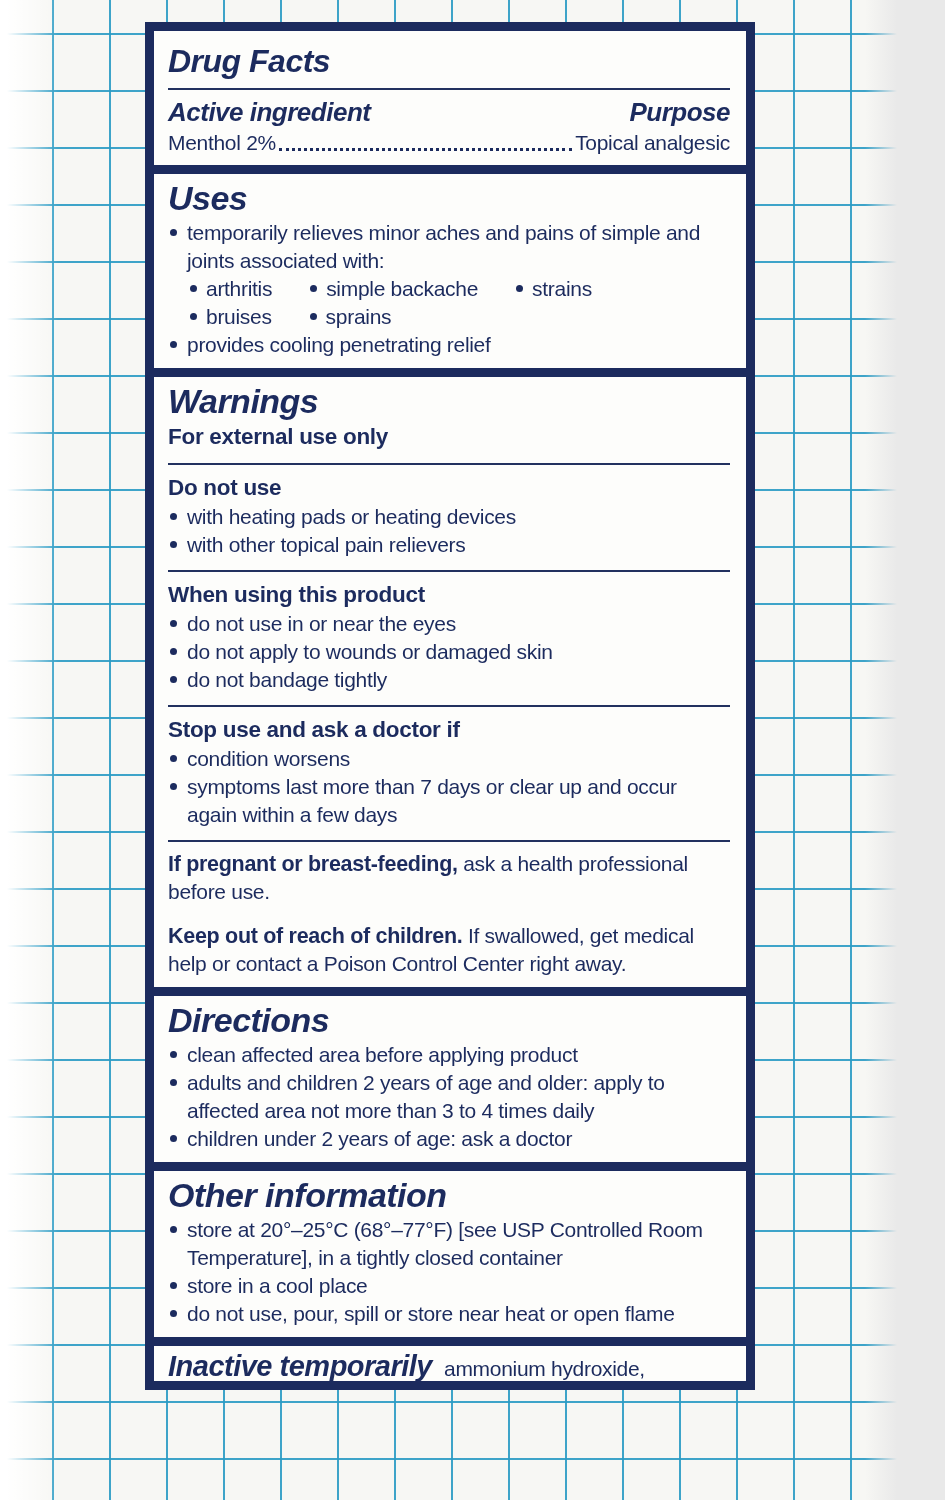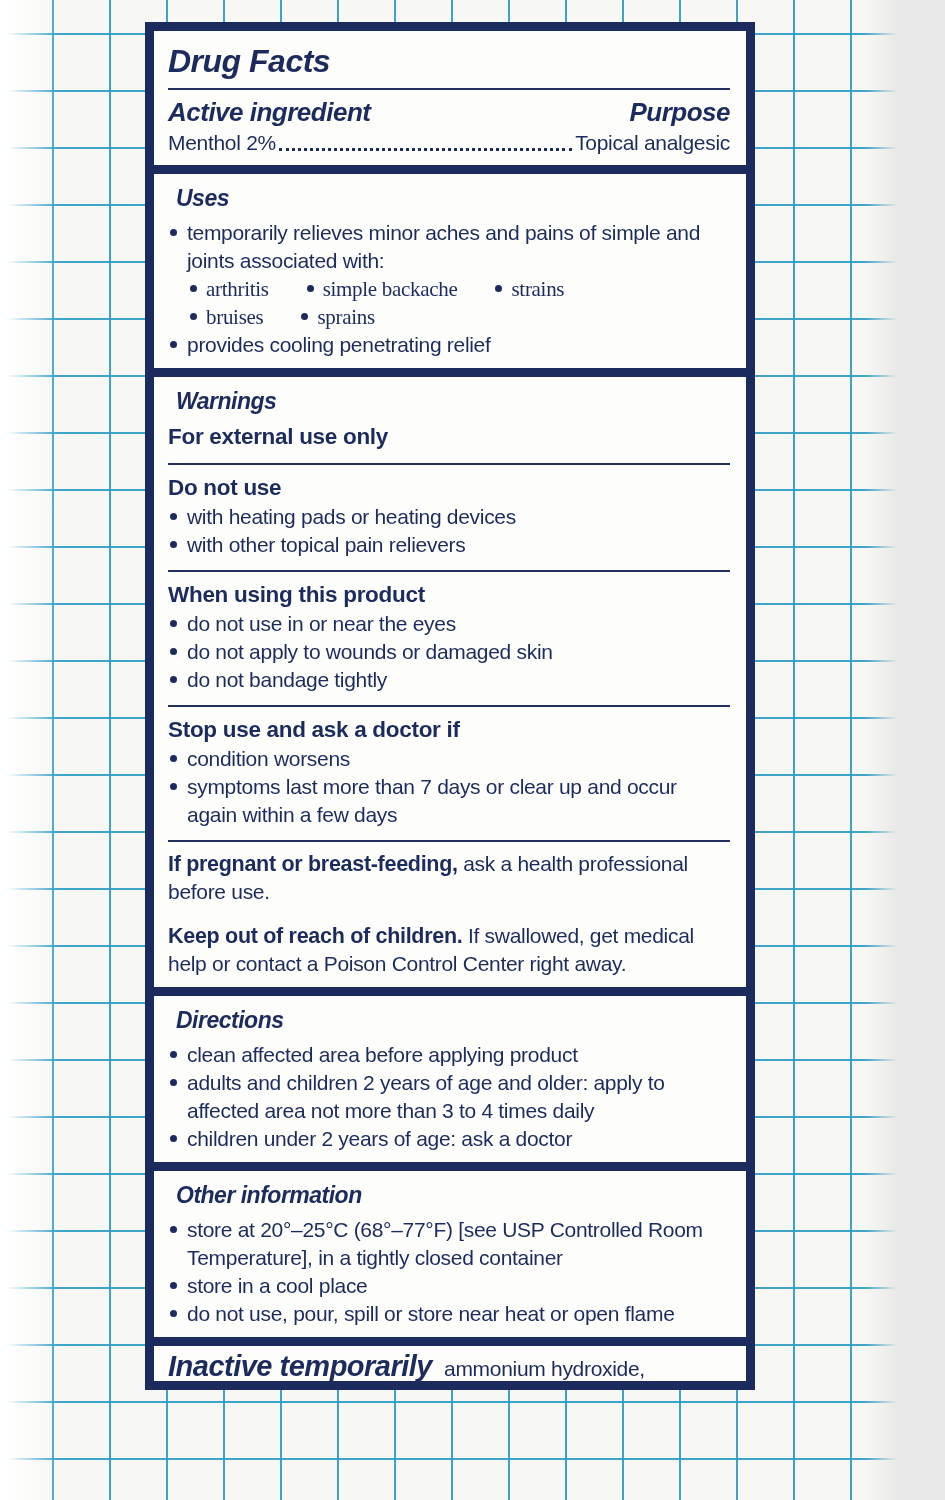--- a/index.html
+++ b/index.html
@@ -33,34 +33,34 @@
     display:flex; flex-direction:column;
     overflow:hidden;
     z-index:2;
     letter-spacing:-0.3px;
   }
   .divider{ flex:none; height:9px; background:#1c2b5e; width:100%; }
   .sec{ flex:none; padding:6px 16px 9px 14px; }
   .sec-questions{ flex:1; display:flex; align-items:center; }
 
   h1.dftitle{ font-size:32px; font-style:italic; font-weight:bold; letter-spacing:-0.5px; line-height:40px; padding-top:4px;}
-  .sec-title{ font-size:23px; font-style:italic; font-weight:bold; letter-spacing:-0.5px; line-height:37px; margin-bottom:2px;margin-left:8px;}
+  .sec-title{ font-size:34px; font-style:italic; font-weight:bold; letter-spacing:-0.5px; line-height:37px; margin-bottom:2px;}
   .subhead{ font-size:22.5px; font-weight:bold; line-height:30px; }
   .body-text, .bullet-text{ font-size:21px; line-height:28px; }
   .thin-rule{ height:2px; background:#22315f; margin:7px 0 6px; }
   .w-rule{ height:2px; background:#22315f; margin:11px 0 8px; }
 
   .ai-row{ display:flex; justify-content:space-between; align-items:baseline; margin-top:4px; }
   .ai-row .h{ font-size:26px; font-style:italic; font-weight:bold; letter-spacing:-0.5px; line-height:32px; }
   .leader-row{ display:flex; align-items:flex-end; font-size:21px; line-height:27px; margin-top:1px; }
   .leader{ flex:1; border-bottom:3px dotted #1c2b5e; margin:0 3px 5px; }
 
   .bullet-item{ display:flex; }
   .bullet-item .dot{ flex:none; width:7px; height:7px; border-radius:50%; background:#1c2b5e; margin:10px 10px 0 2px; }
-  .sub-row{ display:flex; margin-left:20px;font-family:Liberation Serif, serif; }
+  .sub-row{ display:flex; margin-left:20px; }
   .sub-row .sub-item{ display:flex; margin-right:36px; }
   .sub-row .dot{ flex:none; width:7px; height:7px; border-radius:50%; background:#1c2b5e; margin:10px 9px 0 2px; }
 
   .para{ font-size:21px; line-height:28px; }
   .para b{ font-size:21.5px; }
   .inactive-para{ font-size:21px; line-height:29px; }
   .inactive-para .inline-title{ font-size:29px; font-style:italic; font-weight:bold; letter-spacing:-0.5px; padding-right:12px; }
   .q-row{ display:flex; align-items:center; width:100%;flex-direction:column; }
   .q-row .q-title{ font-size:28px; font-style:italic; font-weight:bold; letter-spacing:-0.5px; }
   .q-row .call{ font-size:21px; margin-left:22px; margin-right:8px; }

